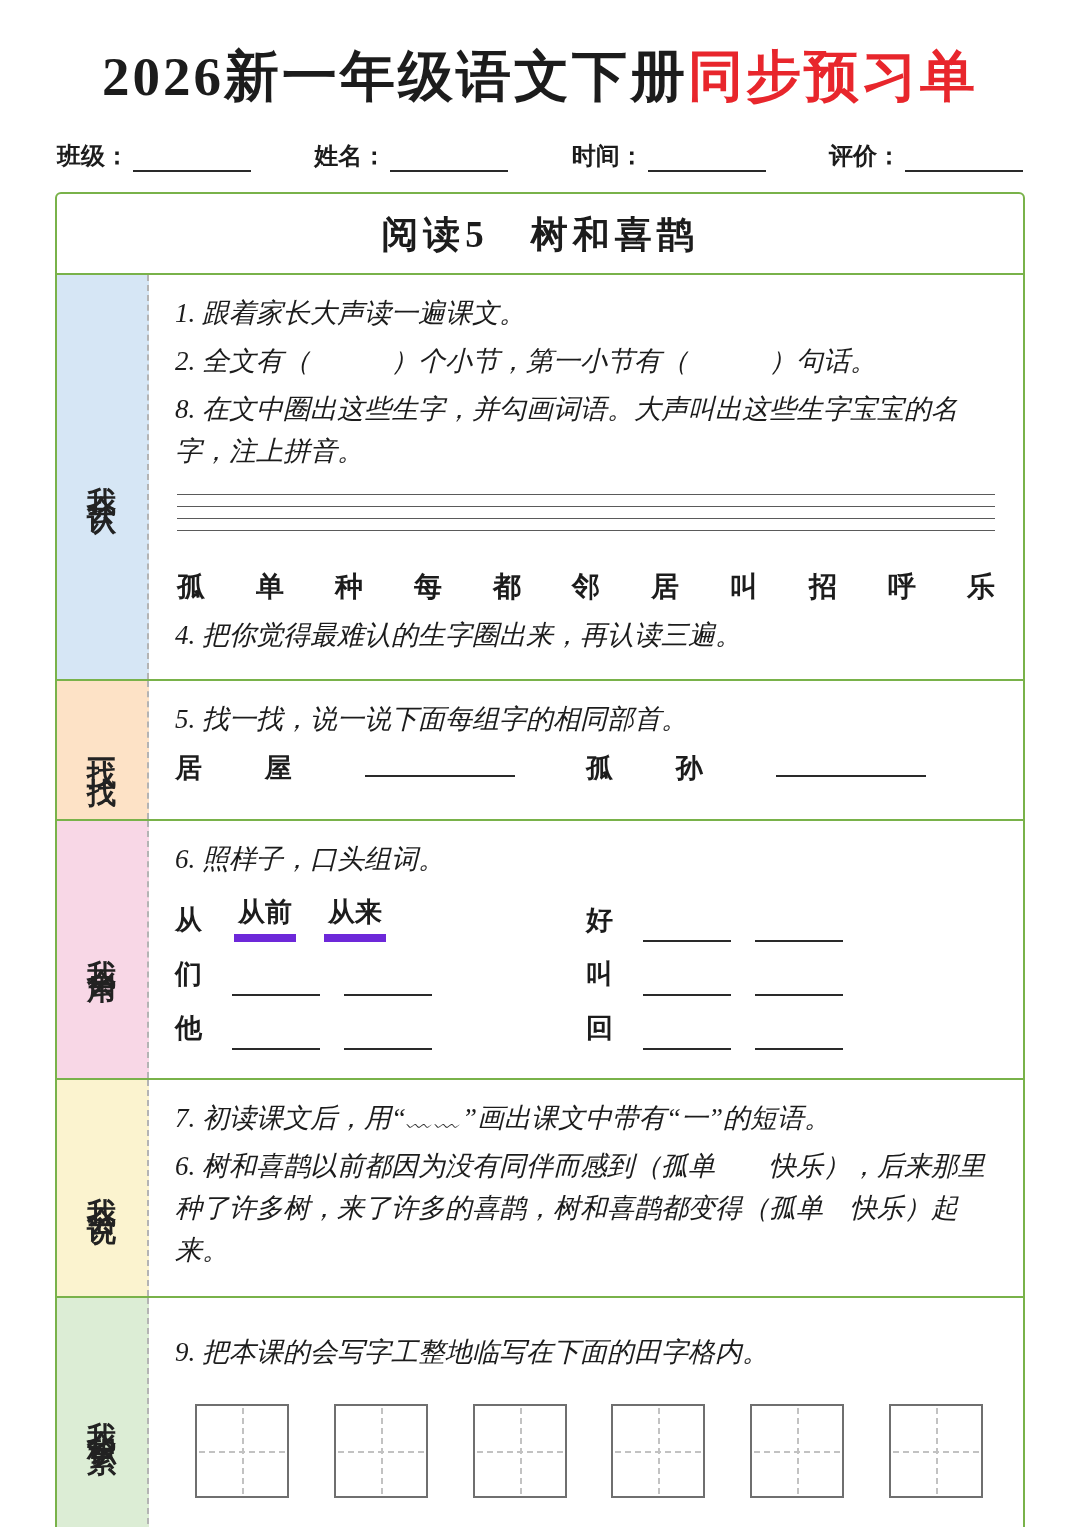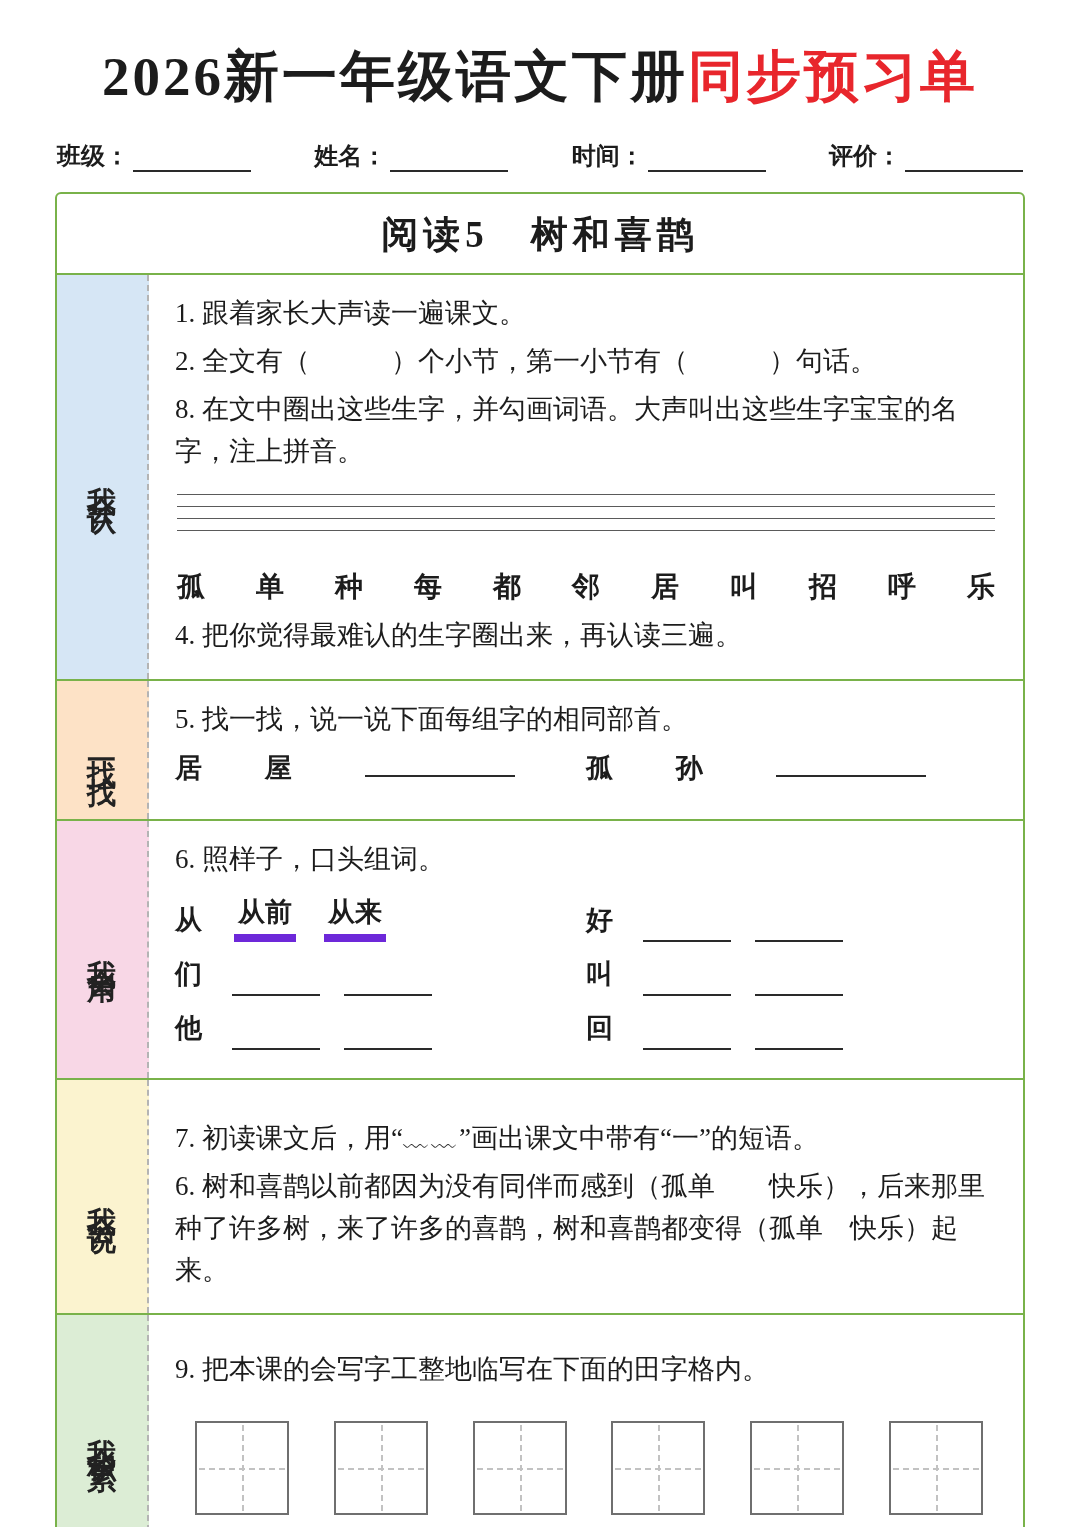--- a/index.html
+++ b/index.html
@@ -79,21 +79,21 @@
   .bg-orange { background: #fde2c6; }
   .bg-pink   { background: #f8d7e6; }
   .bg-yellow { background: #fbf3cf; }
   .bg-green  { background: #dcedd5; }
   .content-col {
     flex: 1;
     padding: 12px 26px 16px;
     font-size: 27px;
     line-height: 1.55;
   }
-  .task { margin: 6px 0; }
+  .task { margin: 6px 0; font-style: italic; }
   .pinyin-lines { margin: 22px 2px 34px; }
   .pline { border-top: 1.5px solid #5a5a5a; height: 12px; }
   .pline:last-child { height: 0; }
   .char-row {
     display: flex;
     justify-content: space-between;
     font-weight: 700;
     font-size: 28px;
     margin: 2px 2px 6px;
   }
@@ -140,21 +140,21 @@
   .tzg::after {
     content: "";
     position: absolute;
     top: 2px; bottom: 2px; left: 50%;
     border-left: 2px dashed #c2c2c2;
   }
   
   .sec-renzi .content-col { min-height: 372px; }
   .sec-zhao  .content-col { min-height: 138px; }
   .sec-yong  .content-col { min-height: 212px; }
-  .sec-shuo  .content-col { min-height: 216px; padding-top: 32px; }
+  .sec-shuo  .content-col { min-height: 216px; padding-top: 12px; }
   .sec-jilei .content-col { min-height: 236px; padding-top: 28px; }
 </style>
 </head>
 <body>
 
 <div class="page">
 
   <h1 class="title"><span>2026新一年级语文下册</span><span class="red">同步预习单</span></h1>
 
   <div class="info-row">

